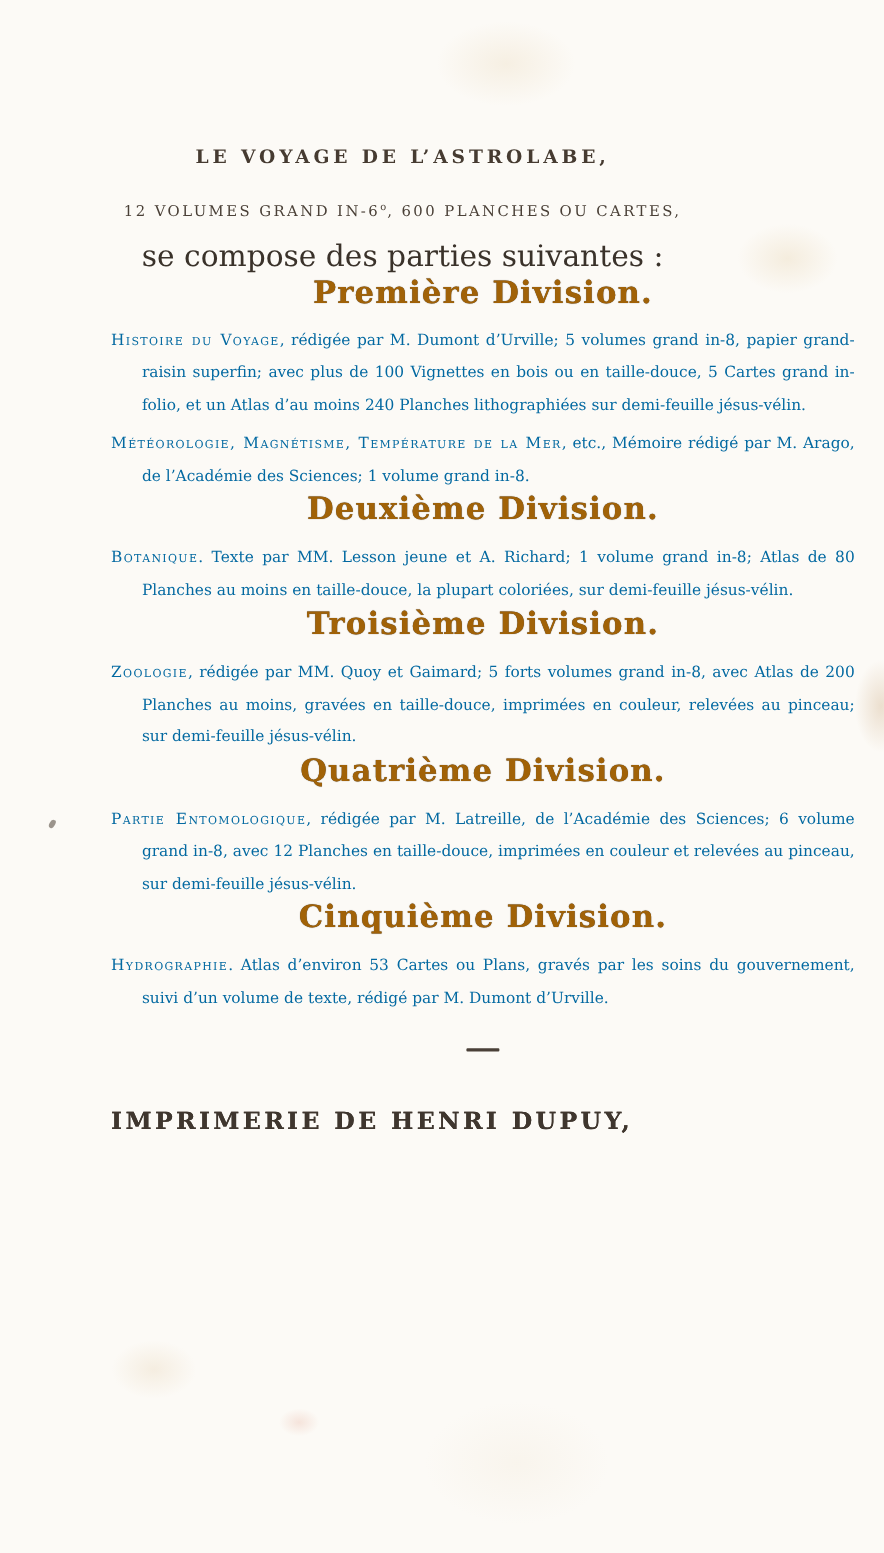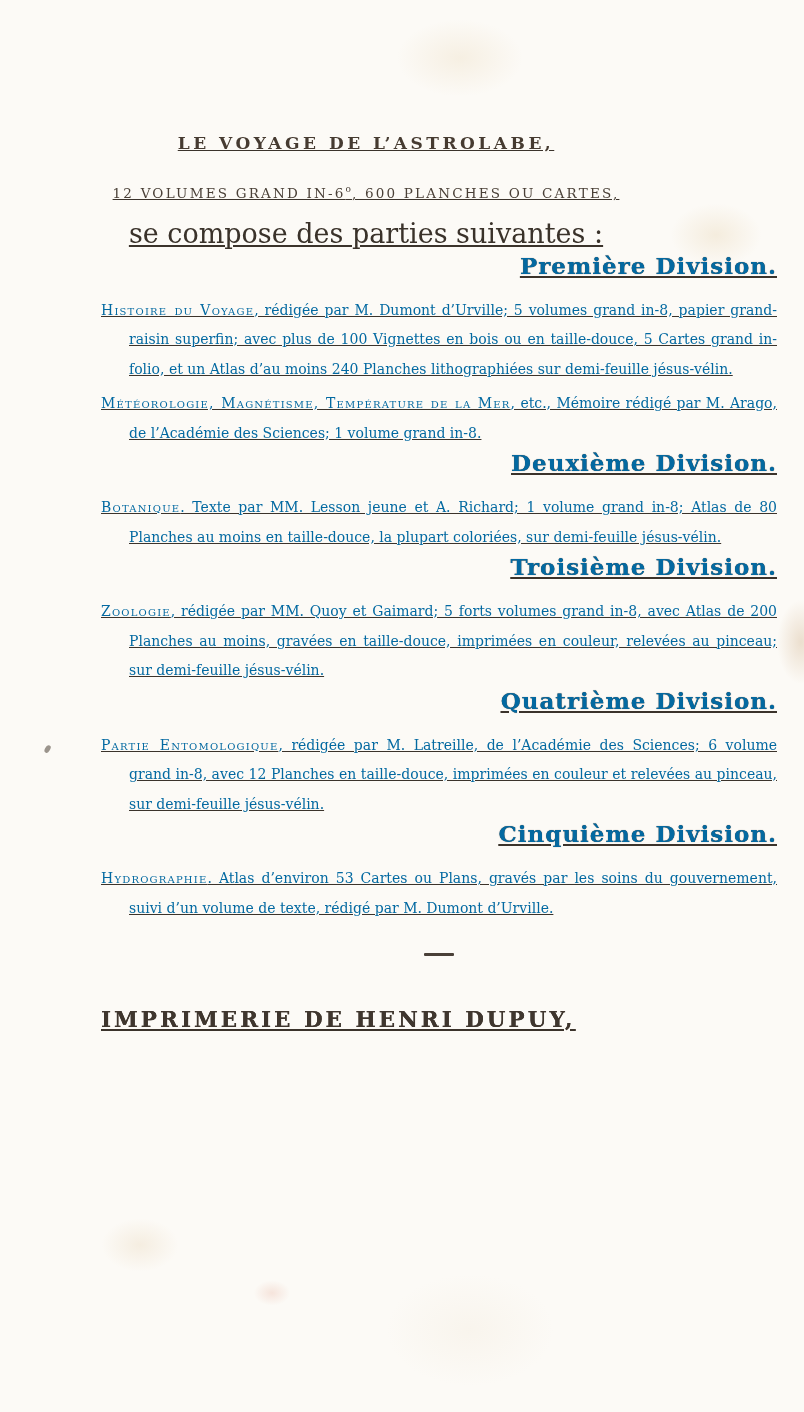--- a/index.html
+++ b/index.html
@@ -14,21 +14,21 @@
     color: #3b332b;
     background:
       radial-gradient(90px 55px at 460px 58px,  rgba(222,196,148,0.20), transparent 70%),
       radial-gradient(65px 45px at 716px 235px, rgba(222,196,148,0.25), transparent 70%),
       radial-gradient(55px 38px at 140px 1245px, rgba(220,192,148,0.22), transparent 70%),
       radial-gradient(26px 18px at 272px 1293px, rgba(228,170,150,0.28), transparent 70%),
       radial-gradient(34px 60px at 801px 642px,  rgba(205,172,132,0.35), transparent 70%),
       radial-gradient(120px 80px at 470px 1330px, rgba(225,205,170,0.12), transparent 70%),
       linear-gradient(#fcfaf6, #fcfaf6);
   }
-  .page { position: relative; width: 804px; height: 1188px; text-decoration: underline; }
+  .page { position: relative; width: 804px; height: 1188px; }
 
   
   .masthead {
     padding-top: 133px;
     padding-right: 72px; 
     text-align: center;
     color: #463b31;
   }
   .title {
     font-size: 17px;
@@ -51,26 +51,26 @@
     color: #3a322a;
   }
 
   
   .content {
     margin-left: 101px;
     width: 676px;
   }
   h2.division {
     margin: 0;
-    text-align: right;
-    font-size: 23px;
+    text-align: center;
+    font-size: 28px;
     line-height: 30px;
     font-weight: bold;
     letter-spacing: 1px;
-    color: #0369a1;
+    color: #a16207;
     text-shadow: 0 0 0.7px #352d25;
   }
   .d1 { margin-top: 52px; }
   .d2 { margin-top: 21px; }
   .d3 { margin-top: 21px; }
   .d4 { margin-top: 21px; }
   .d5 { margin-top: 21px; }
 
   p.entry {
     margin: 15px 0 0 0;

